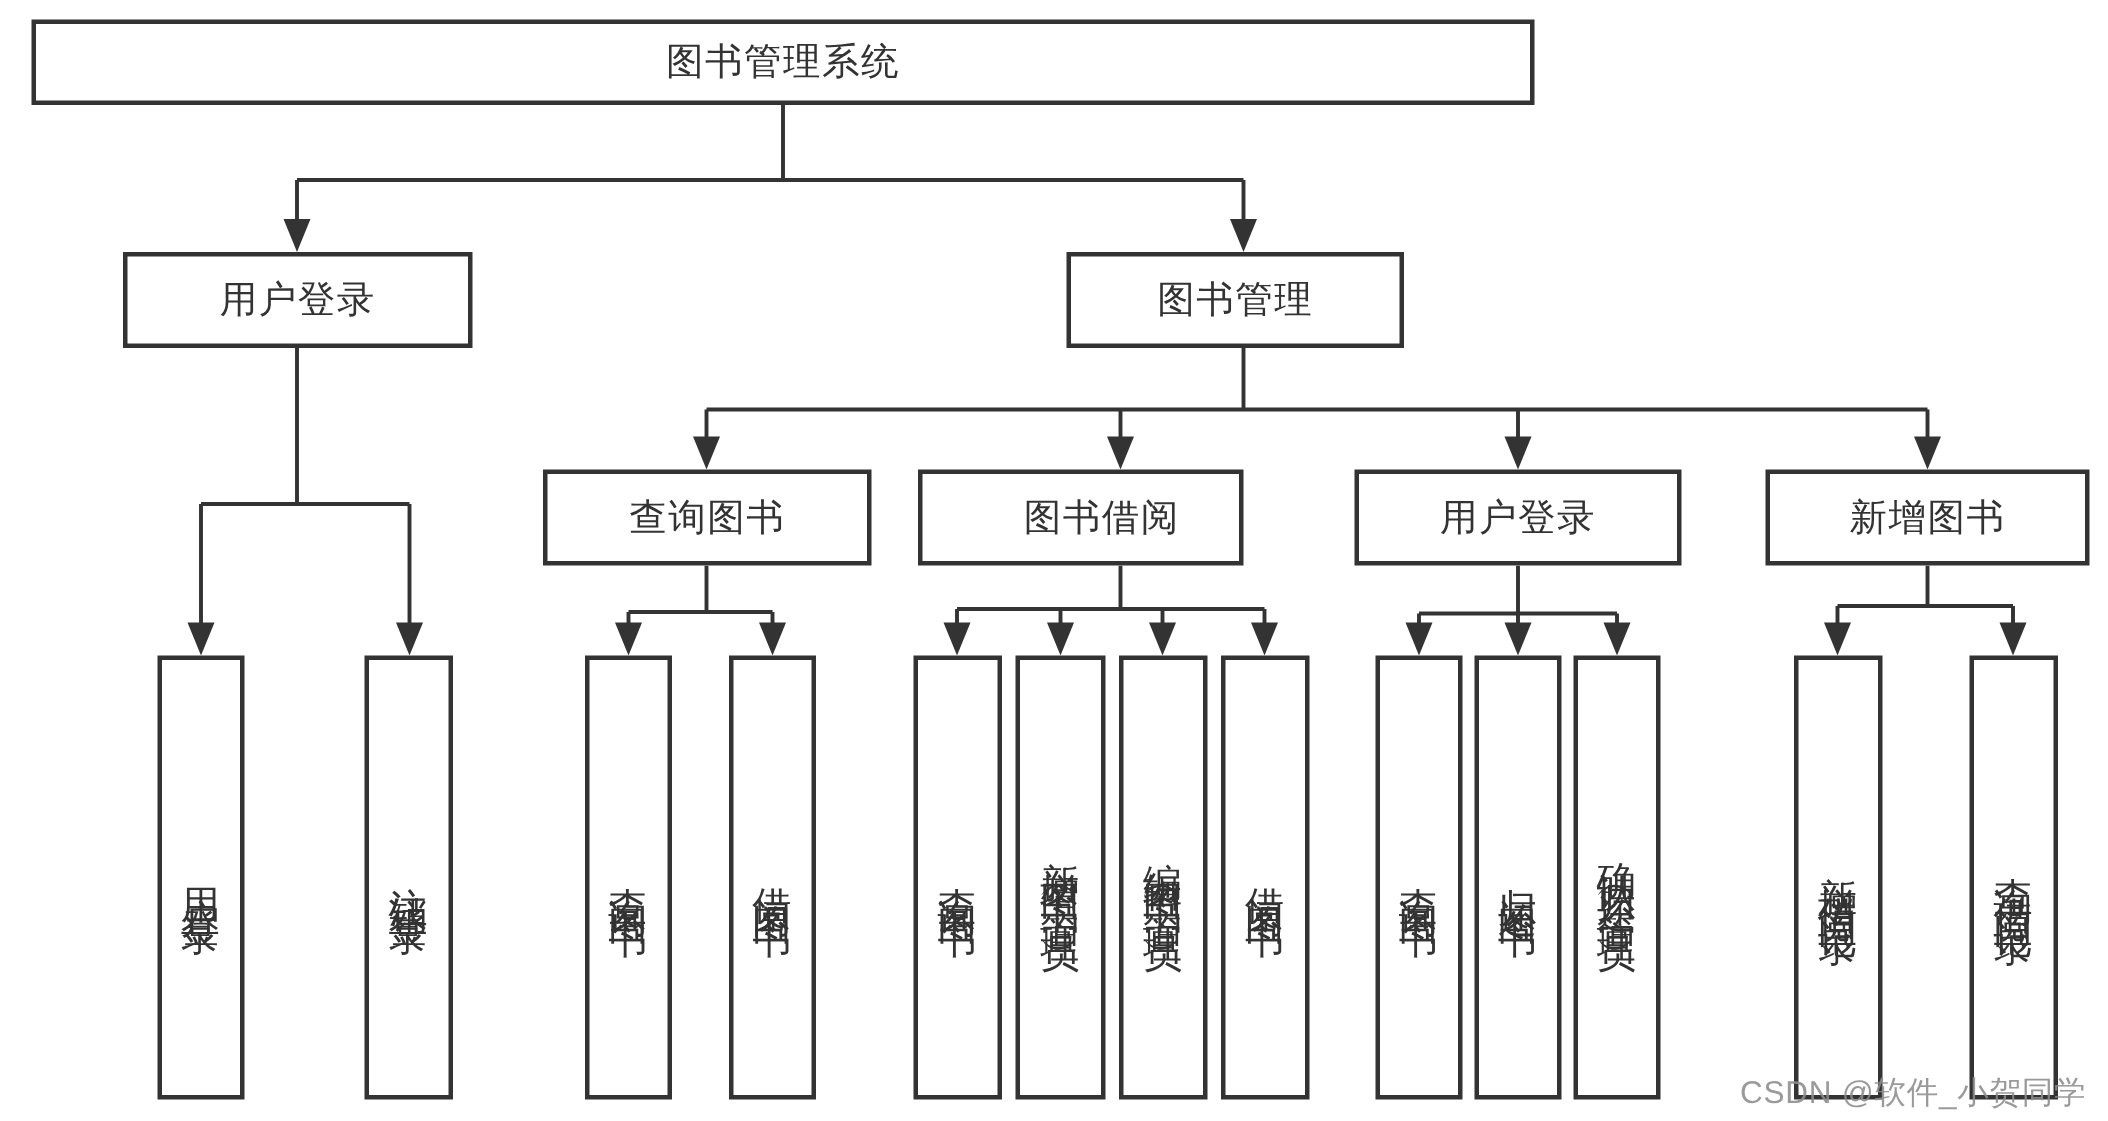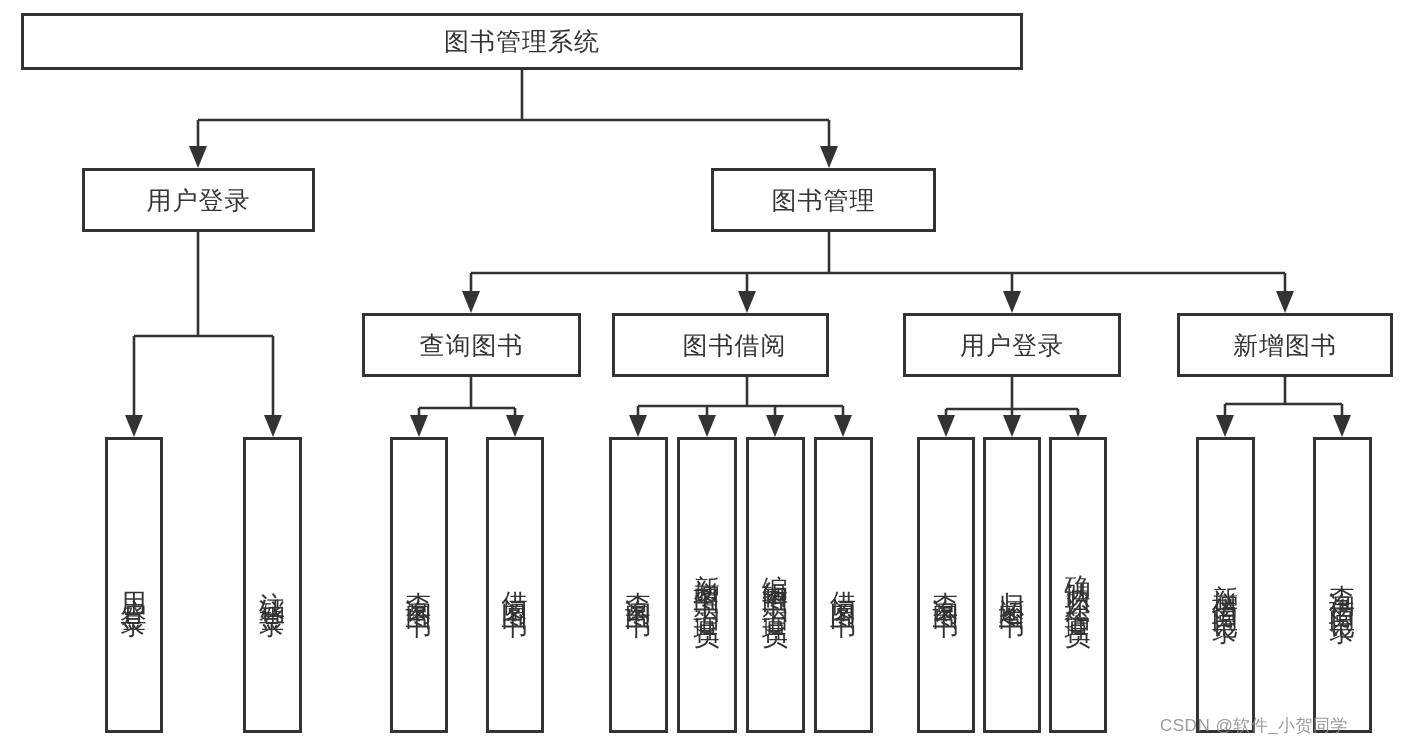--- a/index.html
+++ b/index.html
@@ -40,21 +40,21 @@
     font-size: 26px;
     letter-spacing: 7px;
     line-height: 1;
     top: 437px;
     height: 296px;
   }
   .watermark {
     position: absolute;
     left: 1160px;
     top: 714px;
-    font-size: 17px;
+    font-size: 21px;
     color: rgba(140,140,140,0.88);
     white-space: nowrap;
     z-index: 3;
     letter-spacing: 0.5px;
   }
 </style>
 </head>
 <body>
 
 <div class="stage">

